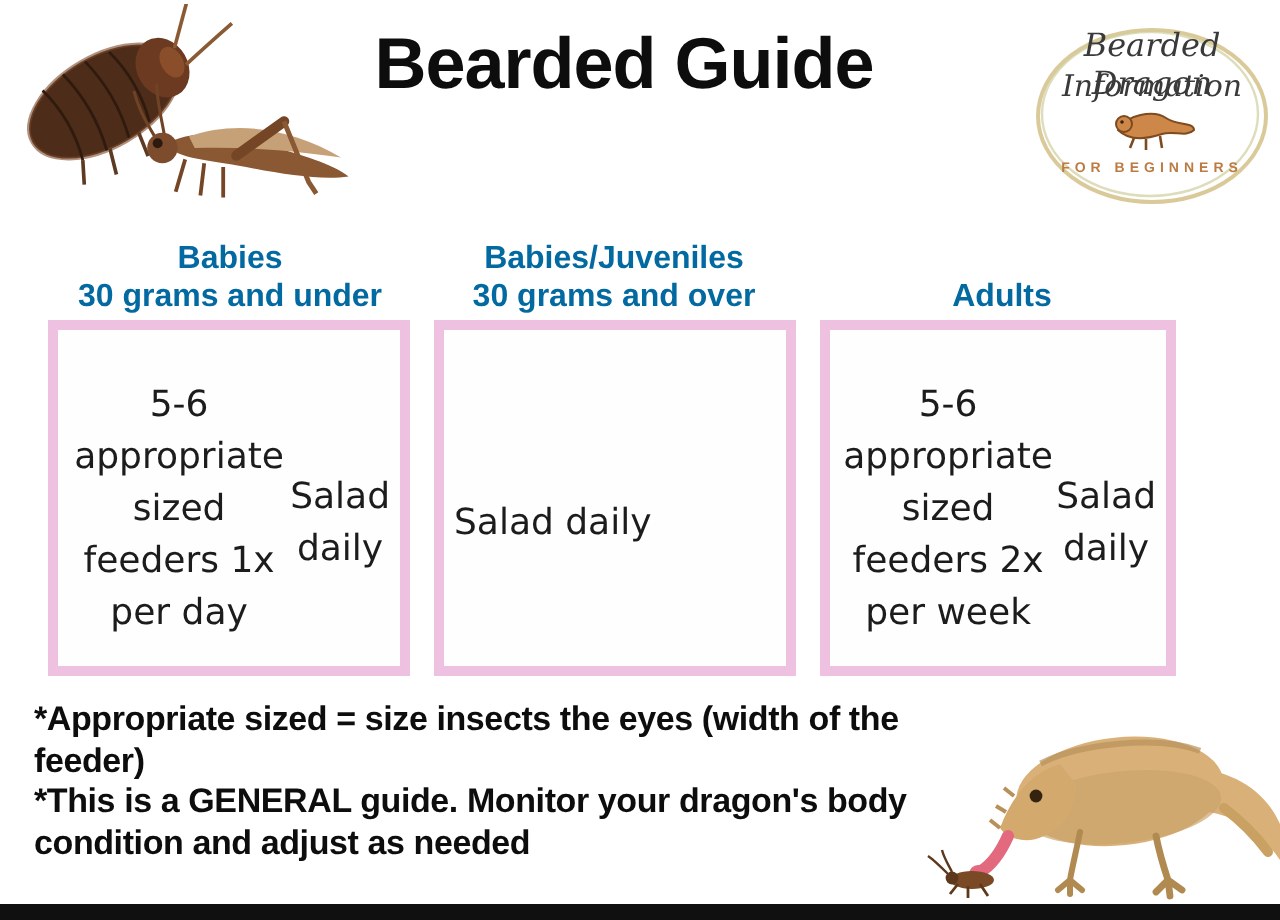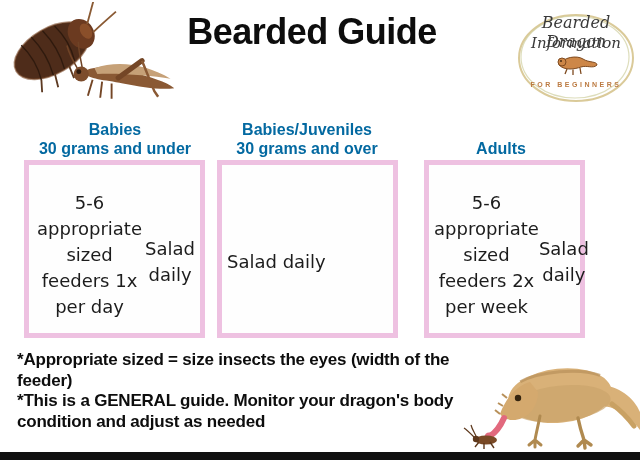--- a/index.html
+++ b/index.html
@@ -50,21 +50,21 @@
   
   .box {
     position:absolute; top:160px; height:178px; width:181px;
     background:#fefefe; border:5px solid #eec1e1;
     display:flex; align-items:center;
     font-family:"DejaVu Sans", sans-serif; font-size:18px; line-height:26px;
     color:#1c1c1c; text-align:center; padding:0 5px;
   }
   .box.b1 { left:24px; }
   .box.b2 { left:217px; }
-  .box.b3 { left:424px; width:161px; }
+  .box.b3 { left:410px; width:178px; }
   .box .feeding { margin-top:11px; }
   .box .salad   { margin-top:26px; }
 
   
   .footnotes {
     position:absolute; left:17px; top:350px; width:472px;
     font-size:17px; font-weight:700; line-height:20.5px; color:#0d0d0d;
     letter-spacing:-0.2px;
   }
 

